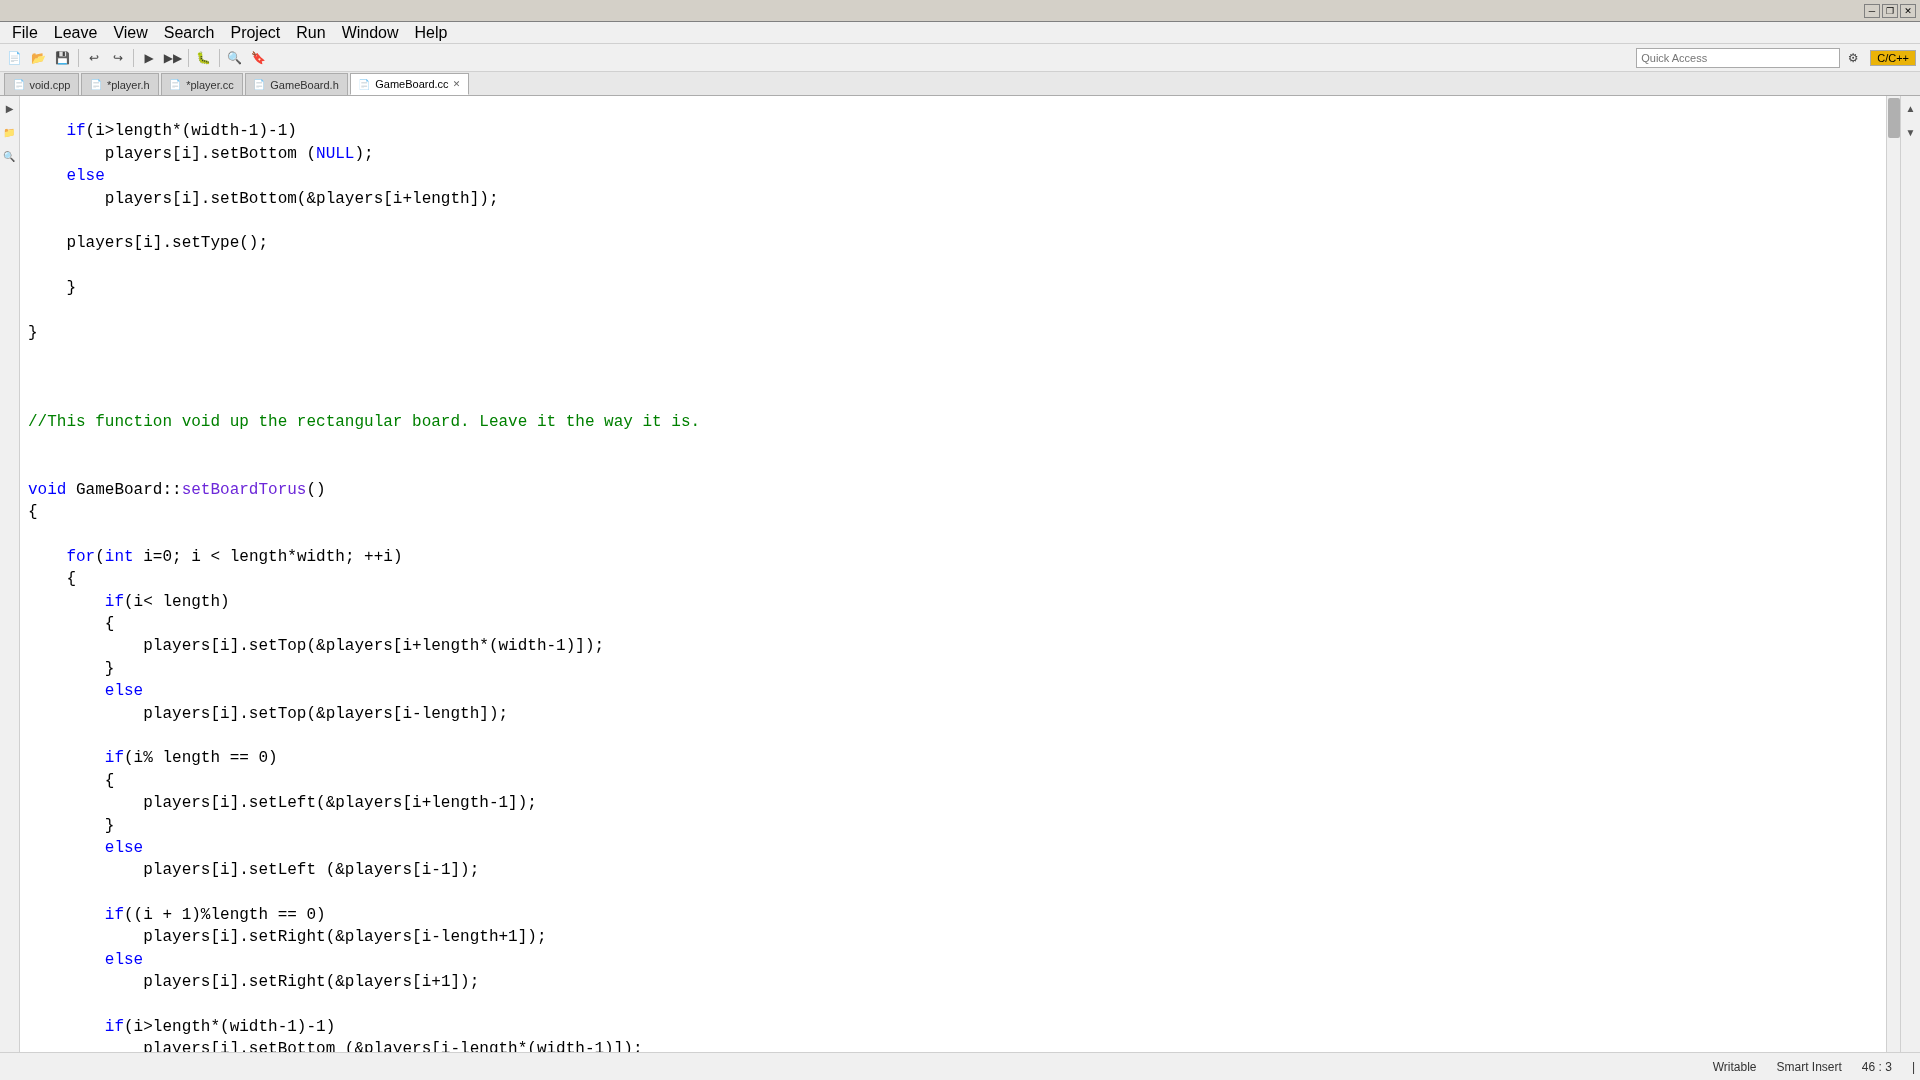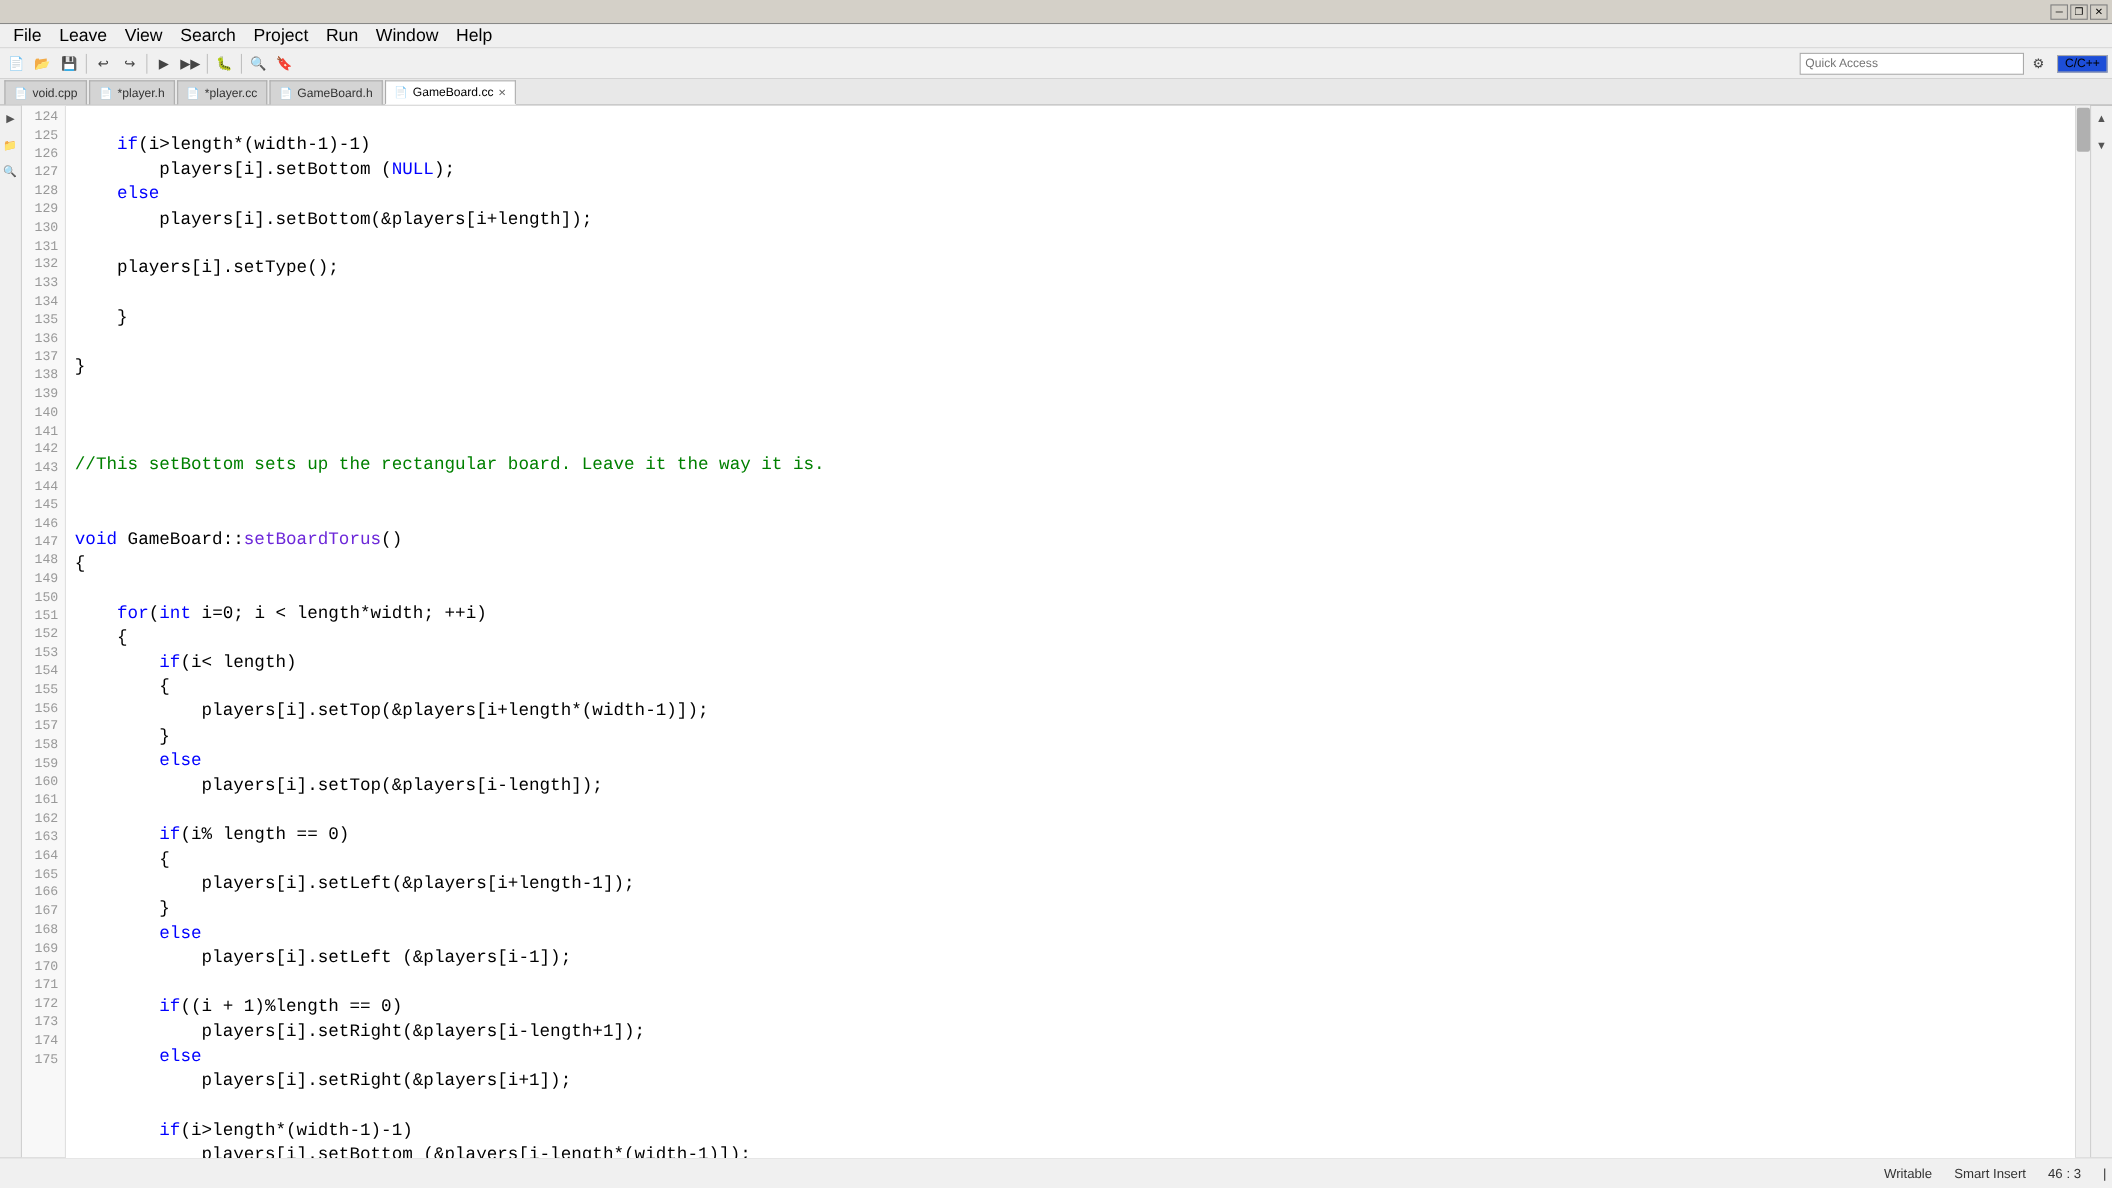--- a/index.html
+++ b/index.html
@@ -68,21 +68,21 @@
       border: 1px solid #aaa;
       background: white;
       font-size: 11px;
       padding: 0 4px;
       display: flex; align-items: center;
       color: #555;
     }
     .cpp-indicator {
       margin-left: 4px;
       padding: 1px 6px;
-      background: #1d4ed8;
+      background: #eab308;
       border: 1px solid #aaa;
       font-size: 11px;
       cursor: pointer;
     }
 
     
     .tab-bar {
       height: 24px;
       background: #e8e8e8;
       display: flex;
@@ -295,88 +295,35 @@
 <div class="main-layout">
 
   <div class="left-sidebar">
     <div class="sidebar-icon">▶</div>
     <div class="sidebar-icon">📁</div>
     <div class="sidebar-icon">🔍</div>
   </div>
 
   <div class="editor-container">
     <div class="editor-body">
-      <div class="line-numbers" id="line-numbers">124
-125
-126
-127
-128
-129
-130
-131
-132
-133
-134
-135
-136
-137
-138
-139
-140
-141
-142
-143
-144
-145
-146
-147
-148
-149
-150
-151
-152
-153
-154
-155
-156
-157
-158
-159
-160
-161
-162
-163
-164
-165
-166
-167
-168
-169
-170
-171
-172
-173
-174
-175
-</div>
       <div class="code-content" id="code-content">
     <span class="kw">if</span>(i&gt;length*(width-<span class="nu">1</span>)-<span class="nu">1</span>)
         players[i].setBottom (<span class="kw">NULL</span>);
     <span class="kw">else</span>
         players[i].setBottom(&amp;players[i+length]);
 
     players[i].setType();
 
     }
 
 }
 
 
 
-<span class="cm">//This setBottom sets up the rectangular board. Leave it the way it is.</span>
+<span class="cm">//This function void up the rectangular board. Leave it the way it is.</span>
 
 
 <span class="kw">void</span> GameBoard::<span class="fn">setBoardTorus</span>()
 {
 
     <span class="kw">for</span>(<span class="kw">int</span> i=<span class="nu">0</span>; i &lt; length*width; ++i)
     {
         <span class="kw">if</span>(i&lt; length)
         {
             players[i].setTop(&amp;players[i+length*(width-<span class="nu">1</span>)]);

